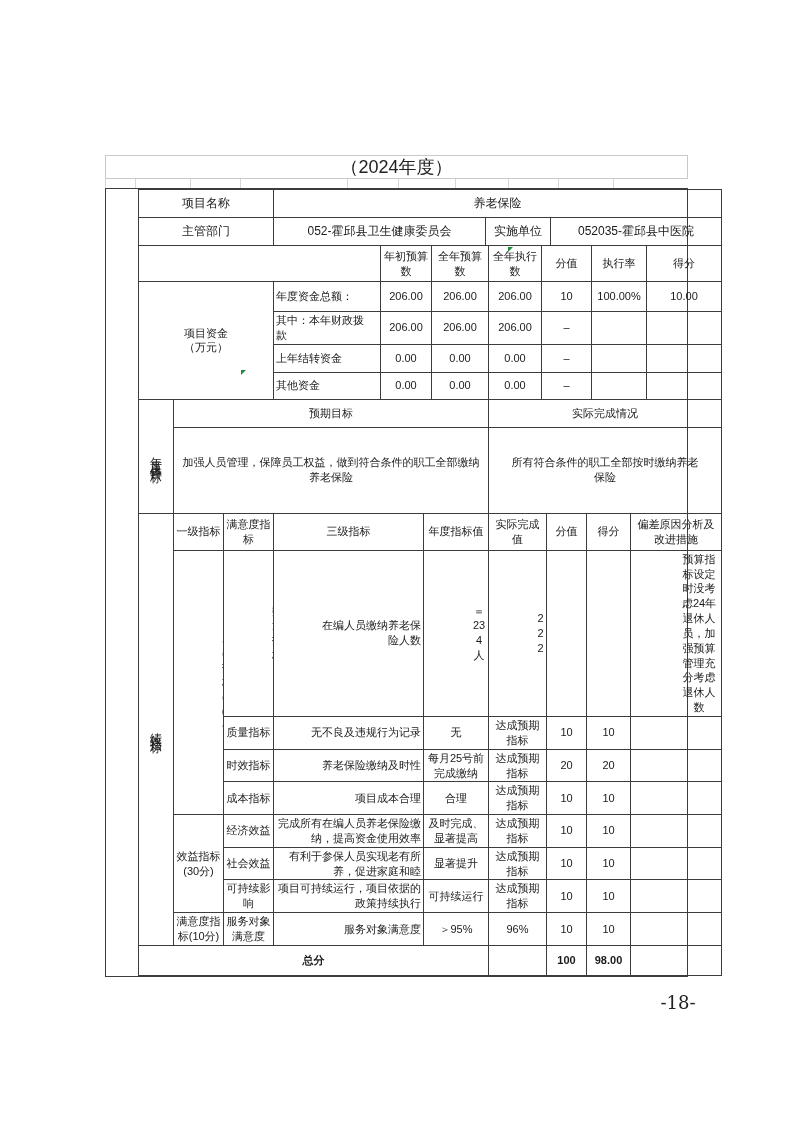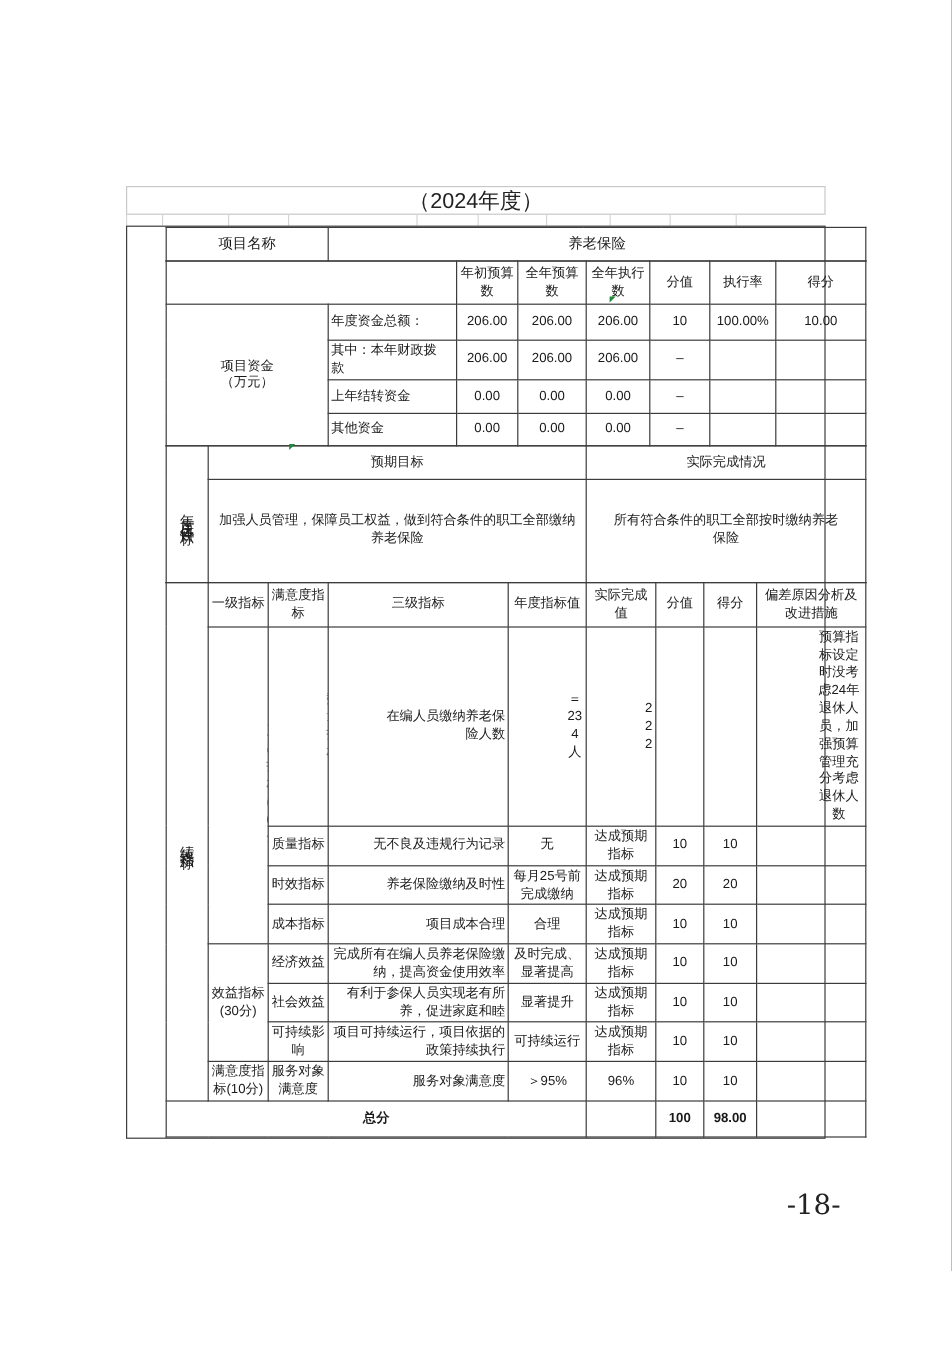--- a/index.html
+++ b/index.html
@@ -42,21 +42,21 @@
   .h28 td { height:28px; } .h36 td { height:36px; } .h30 td { height:30px; }
   .h29 td { height:29px; } .h27 td { height:27px; } .h86 td { height:86px; }
   .h37 td { height:37px; } .h72 td { height:72px;padding-left:48px; } .h31 td { height:31px; }
   .dev { font-size:11px; }
   .flag {
     position:absolute; width:0; height:0;
     border-top:5px solid #1f8a3b; border-right:5px solid transparent;
   }
   .page-no {
     position:absolute; left:648px; top:992px; width:60px;
-    font-family:"DejaVu Serif", serif; font-size:23px; color:#222; text-align:center;
+    font-family:"DejaVu Serif", serif; font-size:18px; color:#222; text-align:center;
   }
 </style>
 </head>
 <body>
 
 <div class="page">
 
   <div class="doc-title">（2024年度）</div>
 
   <div class="grid-row">
@@ -78,20 +78,26 @@
       <colgroup>
           <col style="width:135px">
           <col style="width:212px">
           <col style="width:65px">
           <col style="width:171px">
         </colgroup>
       <tbody>
           <tr class="h28">
         <td>项目名称</td>
         <td colspan="3">养老保险</td>
+      </tr>
+      <tr class="h28">
+        <td>主管部门</td>
+        <td>052-霍邱县卫生健康委员会</td>
+        <td>实施单位</td>
+        <td>052035-霍邱县中医院</td>
       </tr>
     </tbody>
       </table>
 
     <table class="t-funding">
       <colgroup>
           <col style="width:135px">
           <col style="width:107px">
           <col style="width:51px">
           <col style="width:57px">

